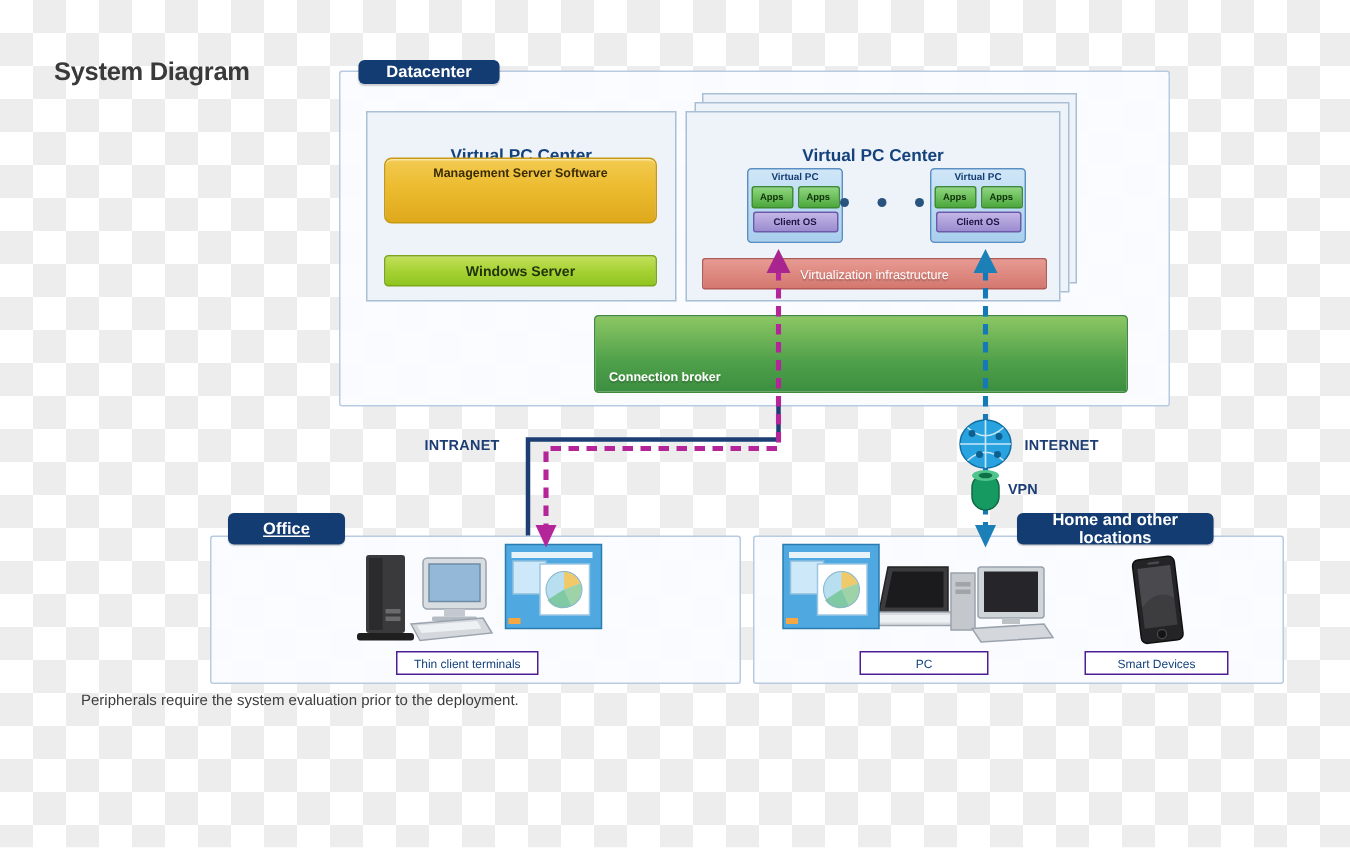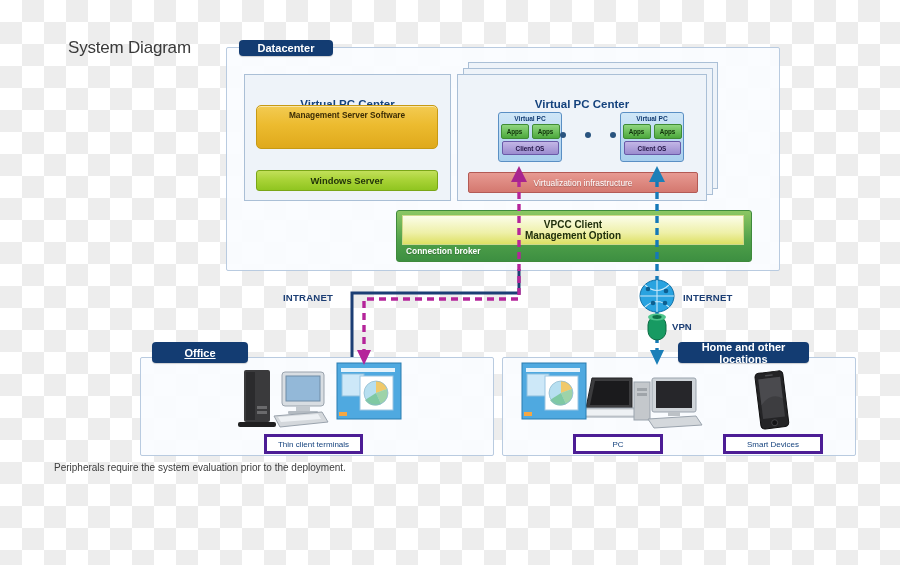--- a/index.html
+++ b/index.html
@@ -17,22 +17,22 @@
     background-image:
       linear-gradient(45deg,#ededed 25%,transparent 25%,transparent 75%,#ededed 75%),
       linear-gradient(45deg,#ededed 25%,transparent 25%,transparent 75%,#ededed 75%);
     background-size:44px 44px;
     background-position:0 0,22px 22px;
   }
   .abs{position:absolute;}
 
   
   #title{
-    left:68px;top:38px;
-    font-size:17px;font-weight:normal;color:#3a3a3a;
+    left:36px;top:38px;
+    font-size:17px;font-weight:bold;color:#3a3a3a;
     letter-spacing:-0.2px;
   }
 
   
   .tab{
     background:#133c72;color:#fff;
     font-size:11px;font-weight:bold;
     border-radius:4px;
     display:flex;align-items:center;justify-content:center;
     text-align:center;
@@ -42,21 +42,21 @@
 
   
   .zone{
     border:1px solid #b9cbe0;
     background:rgba(250,252,255,.92);
     border-radius:2px;
   }
   #datacenter{left:226px;top:47px;width:552px;height:222px;}
   #tab-datacenter{left:239px;top:40px;width:94px;height:16px;}
   #office{left:140px;top:357px;width:352px;height:97px;}
-  #tab-office{left:152px;top:342px;width:96px;height:21px;text-decoration:underline;}
+  #tab-office{left:152px;top:342px;width:78px;height:21px;text-decoration:underline;}
   #home{left:502px;top:357px;width:352px;height:97px;}
   #tab-home{left:678px;top:342px;width:131px;height:21px;}
 
   
   .panel{
     border:1px solid #aabfd6;
     background:#eef3f9;
   }
   #mgmt-panel{left:244px;top:74px;width:205px;height:125px;}
   .vpc-shadow{border:1px solid #aabfd6;background:#eef3f9;}
@@ -174,21 +174,21 @@
     left:683px;top:292px;font-size:9.6px;font-weight:bold;color:#1c3e74;
     letter-spacing:.2px;
   }
   #vpn-label{
     left:672px;top:321px;font-size:9.6px;font-weight:bold;color:#1c3e74;
   }
 
   
   .devlabel{
     position:absolute;height:14px;
-    border:3px solid #4c1d95;background:#fff;
+    border:1px solid #4c1d95;background:#fff;
     display:flex;align-items:center;justify-content:center;
     font-size:8px;color:#14427d;
     white-space:nowrap;
   }
   #lbl-thin{left:264px;top:434px;width:93px;}
   #lbl-pc{left:573px;top:434px;width:84px;}
   #lbl-smart{left:723px;top:434px;width:94px;}
 
   
   #footnote{
@@ -246,26 +246,20 @@
   <div class="apps-row">
     <div class="app">Apps</div>
     <div class="app">Apps</div>
   </div>
   <div class="clientos">Client OS</div>
 </div>
 
 <div class="abs" id="virt-infra">Virtualization infrastructure</div>
 
 <div class="abs" id="broker">
-  <div id="broker-inner">
-    <div>
-      <div>VPCC Client</div>
-      <div>Management Option</div>
-    </div>
-  </div>
   <div id="broker-label">Connection broker</div>
 </div>
 
 <svg class="abs" style="left:0;top:0;width:900px;height:565px;pointer-events:none;z-index:20;">
 
   <polyline points="519,269 519,293 352,293 352,357" fill="none" stroke="#1c3e74" stroke-width="3"></polyline>
 
   <polyline points="519,180 519,299 364,299 364,352" fill="none" stroke="#b5259a" stroke-width="3.4" stroke-dasharray="7,5"></polyline>
   <polygon points="364,365 357,350 371,350" fill="#b5259a"></polygon>
   <polygon points="519,166 511,182 527,182" fill="#a8248f"></polygon>

